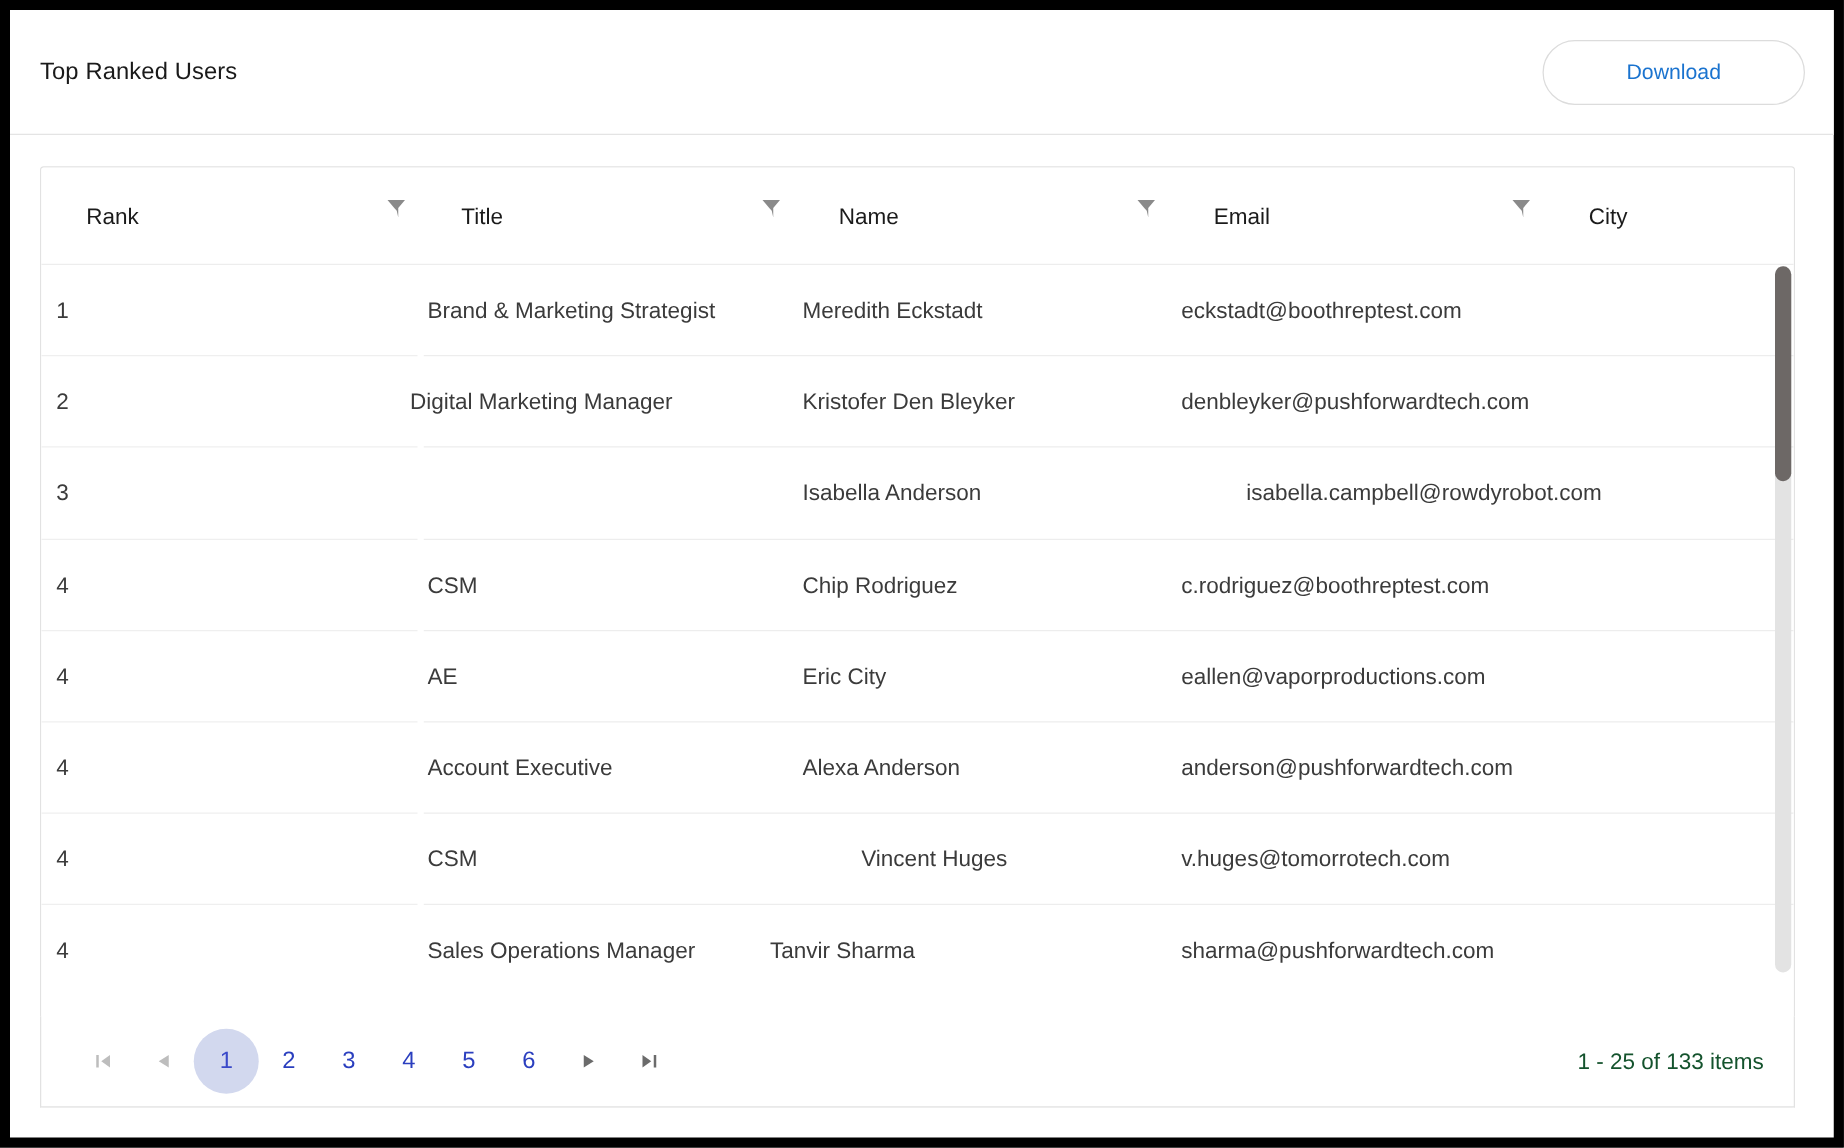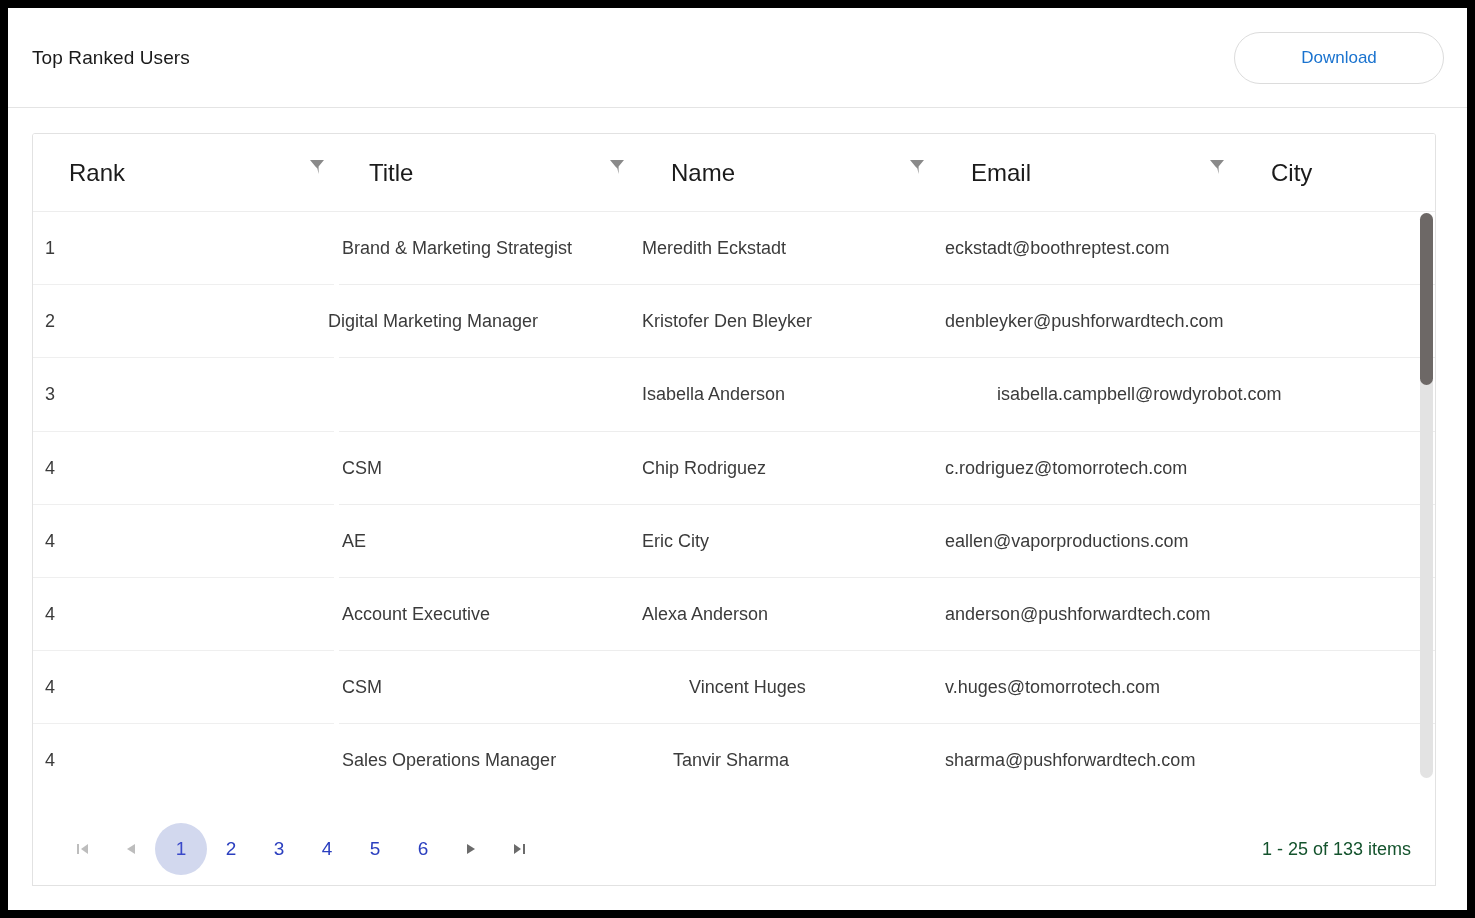--- a/index.html
+++ b/index.html
@@ -79,21 +79,21 @@
     border-bottom: 1px solid #ededed;
   }
   .hcell {
     position: absolute;
     top: 0;
     height: 78px;
     display: flex;
     align-items: center;
   }
   .hcell .hlabel {
-    font-size: 24px;
+    font-size: 18px;
     color: #1b1b1b;
     white-space: nowrap;
   }
   .funnel {
     position: absolute;
     top: 24px;
     width: 16px;
     height: 18px;
   }
   .funnel svg { display: block; }
@@ -310,21 +310,21 @@
         <div class="cell" style="left:964px;width:320px;">isabella.campbell@rowdyrobot.com</div>
         <div class="cell" style="left:1238px;width:150px;"></div>
         <div class="rowline-lock"></div>
         <div class="rowline-main"></div>
       </div>
 
       <div class="row">
         <div class="cell rank" style="left:12px;width:280px;">4</div>
         <div class="cell" style="left:309px;width:290px;">CSM</div>
         <div class="cell" style="left:609px;width:290px;">Chip Rodriguez</div>
-        <div class="cell" style="left:912px;width:320px;">c.rodriguez@tomorrotech.com</div>
+        <div class="cell" style="left:912px;width:320px;">c.rodriguez@boothreptest.com</div>
         <div class="cell" style="left:1238px;width:150px;"></div>
         <div class="rowline-lock"></div>
         <div class="rowline-main"></div>
       </div>
 
       <div class="row">
         <div class="cell rank" style="left:12px;width:280px;">4</div>
         <div class="cell" style="left:309px;width:290px;">AE</div>
         <div class="cell" style="left:609px;width:290px;">Eric City</div>
         <div class="cell" style="left:912px;width:320px;">eallen@vaporproductions.com</div>
@@ -349,21 +349,21 @@
         <div class="cell" style="left:614px;width:290px;margin-left:42px;">Vincent Huges</div>
         <div class="cell" style="left:912px;width:320px;">v.huges@tomorrotech.com</div>
         <div class="cell" style="left:1238px;width:150px;"></div>
         <div class="rowline-lock"></div>
         <div class="rowline-main"></div>
       </div>
 
       <div class="row">
         <div class="cell rank" style="left:12px;width:280px;">4</div>
         <div class="cell" style="left:309px;width:290px;text-align:center;">Sales Operations Manager</div>
-        <div class="cell" style="left:640px;width:290px;">Tanvir Sharma</div>
+        <div class="cell" style="left:583px;width:290px;">Tanvir Sharma</div>
         <div class="cell" style="left:912px;width:320px;">sharma@pushforwardtech.com</div>
         <div class="cell" style="left:1238px;width:150px;"></div>
       </div>
 
     </div>
 
     <div class="vscroll-track">
       <div class="vscroll-thumb"></div>
     </div>
     <div class="hscroll-track">

